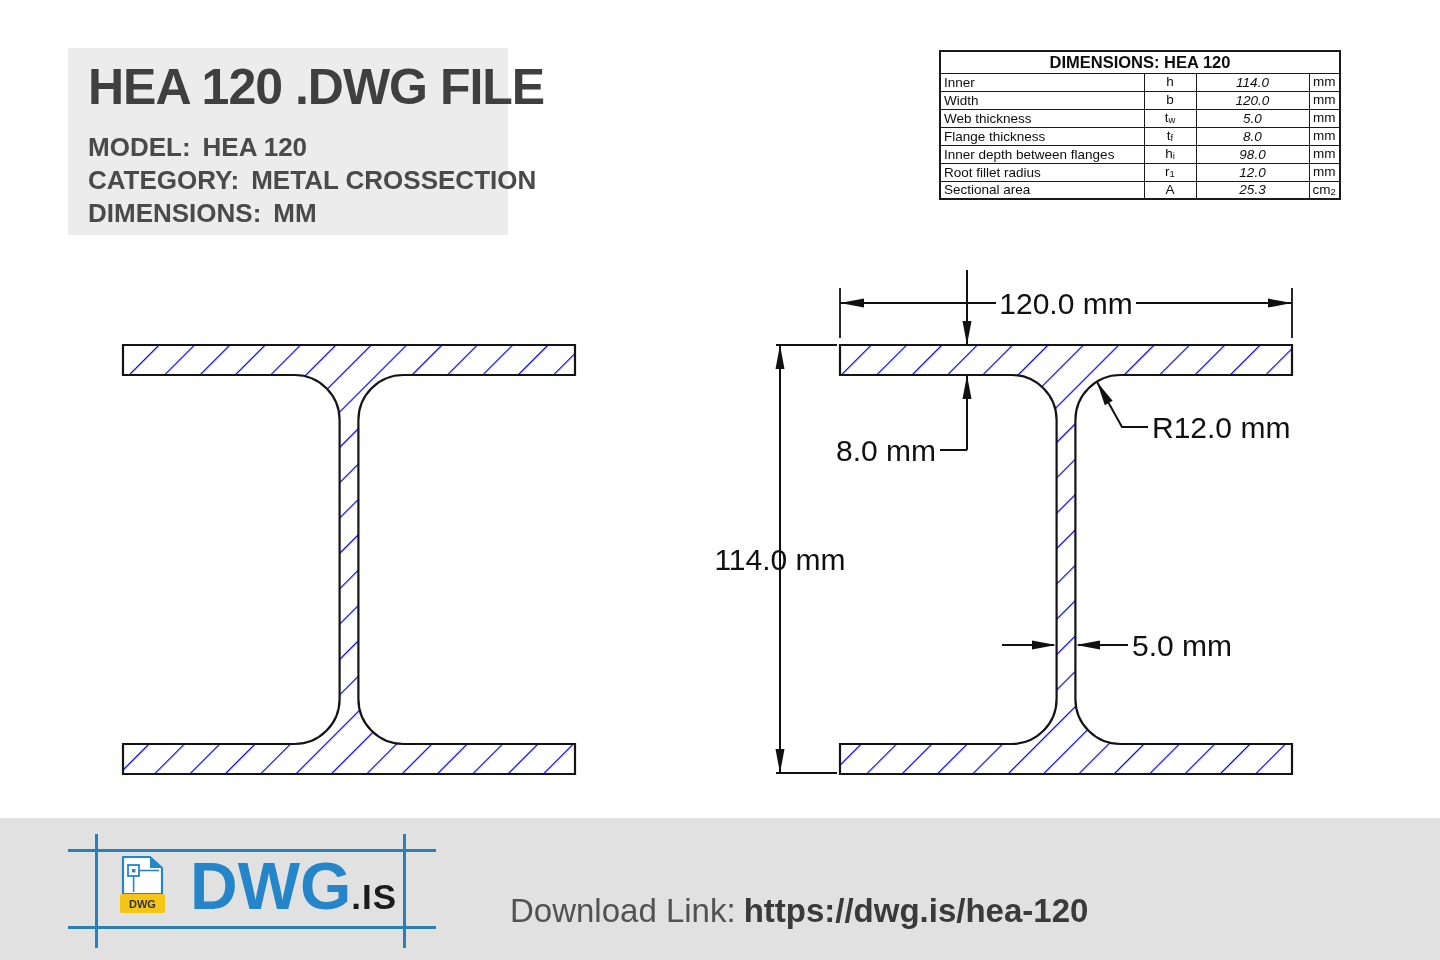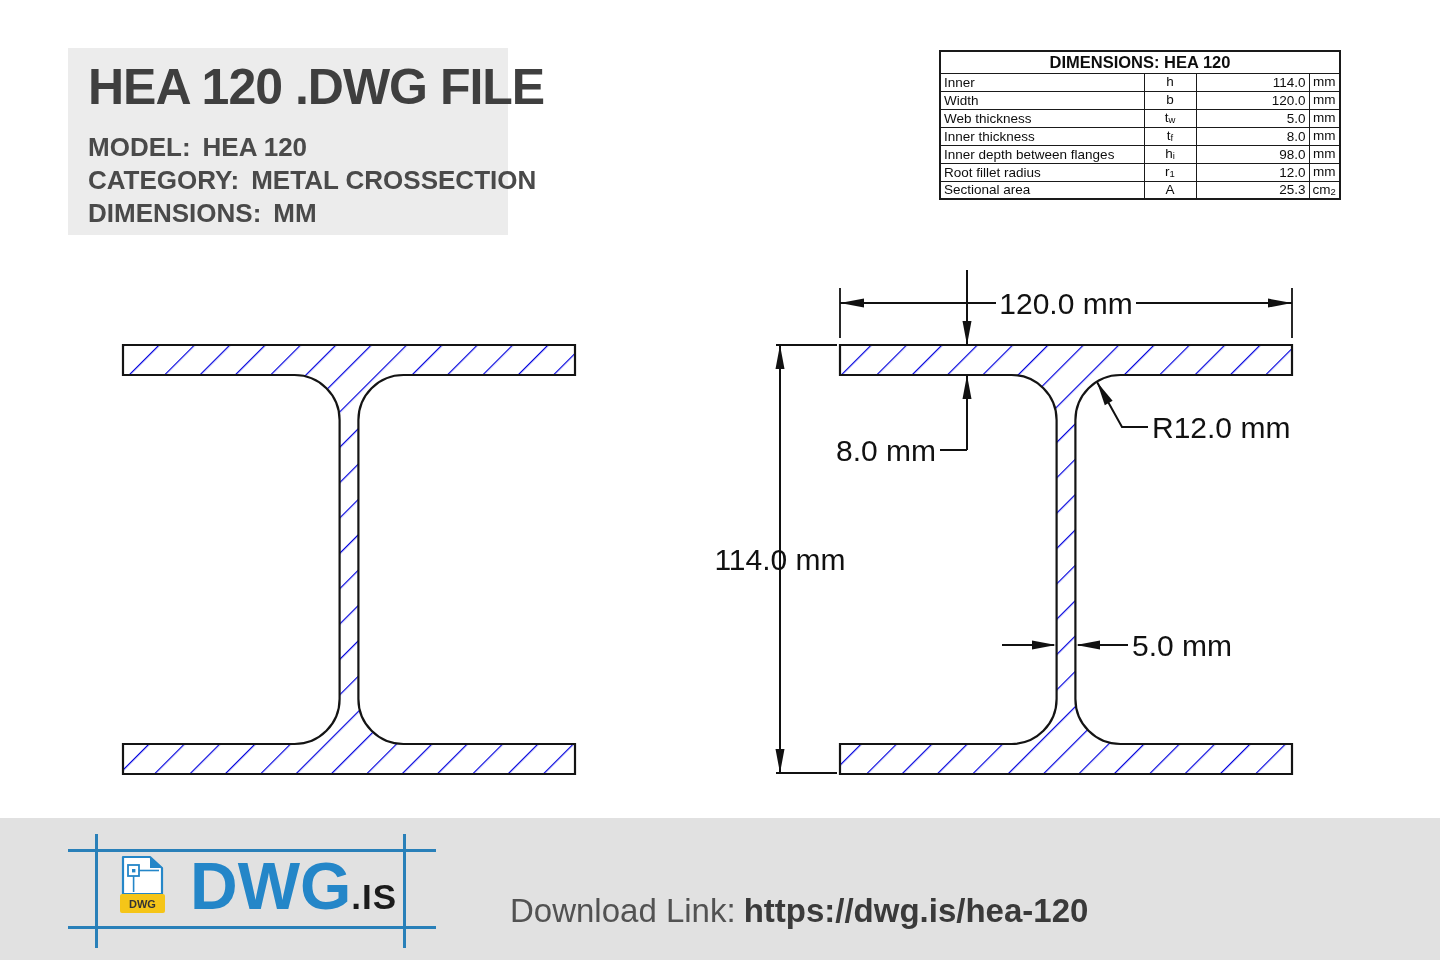--- a/index.html
+++ b/index.html
@@ -47,21 +47,21 @@
     border:1.6px solid var(--c-table_border,#1a1a1a);
     font-size:16.5px;font-weight:bold;height:22px;text-align:center;
     padding:0;
   }
   table.dims td{
     border:1.6px solid var(--c-table_border,#1a1a1a);
     height:18px;padding:0 3px;line-height:15px;white-space:nowrap;overflow:hidden;
   }
   td.c-label{text-align:left;}
   td.c-sym{text-align:center;}
-  td.c-val{text-align:right;padding-right:5px;}
+  td.c-val{text-align:center;padding-right:5px;font-style:italic;}
   td.c-unit{text-align:center;padding:0 1px;}
   sub.sym-sub{font-size:9.5px;vertical-align:baseline;position:relative;top:1px;}
 
   
   svg{overflow:visible;display:block;}
   .dim-text{
     font-family:"Liberation Sans",sans-serif;font-size:30px;fill:var(--c-dim,#111);
   }
 
   
@@ -133,21 +133,21 @@
       <td class="c-val">120.0</td>
       <td class="c-unit"><span>mm</span><sub class="sym-sub"></sub></td>
     </tr>
     <tr>
       <td class="c-label">Web thickness</td>
       <td class="c-sym"><span>t</span><sub class="sym-sub">w</sub></td>
       <td class="c-val">5.0</td>
       <td class="c-unit"><span>mm</span><sub class="sym-sub"></sub></td>
     </tr>
     <tr>
-      <td class="c-label">Inner thickness</td>
+      <td class="c-label">Flange thickness</td>
       <td class="c-sym"><span>t</span><sub class="sym-sub">f</sub></td>
       <td class="c-val">8.0</td>
       <td class="c-unit"><span>mm</span><sub class="sym-sub"></sub></td>
     </tr>
     <tr>
       <td class="c-label">Inner depth between flanges</td>
       <td class="c-sym"><span>h</span><sub class="sym-sub">i</sub></td>
       <td class="c-val">98.0</td>
       <td class="c-unit"><span>mm</span><sub class="sym-sub"></sub></td>
     </tr>

